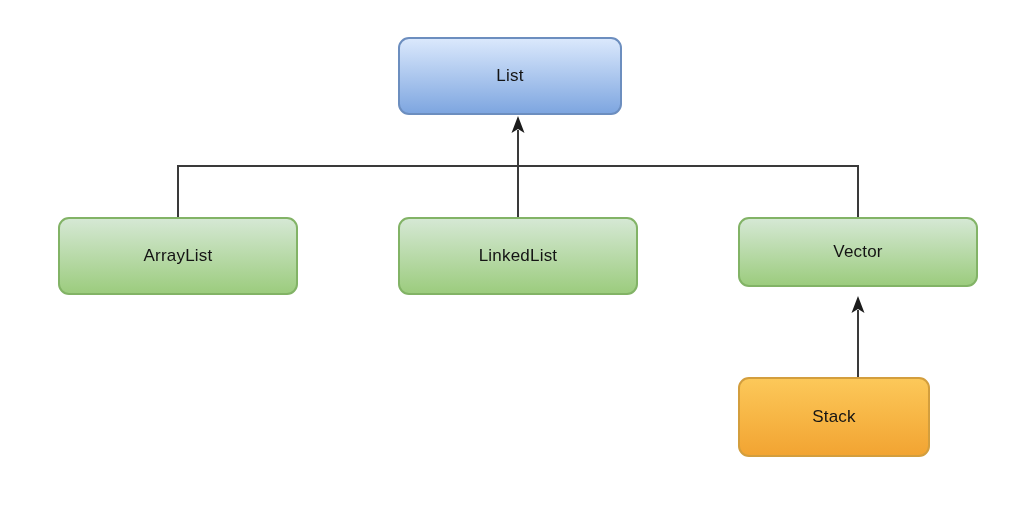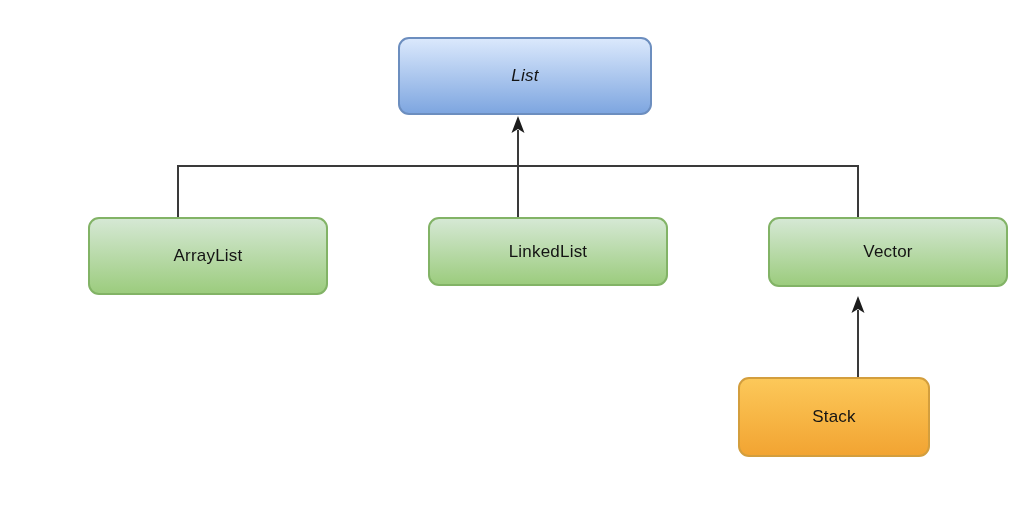--- a/index.html
+++ b/index.html
@@ -26,29 +26,28 @@
     color: #141414;
     letter-spacing: 0.2px;
   }
   .node-blue {
     background: linear-gradient(to bottom, #dae8fc 0%, #7ea6e0 100%);
     border: 2px solid #6c8ebf;
   }
   .node-green {
     background: linear-gradient(to bottom, #d5e8d4 0%, #9ccc7e 100%);
     border: 2px solid #82b366;
-    margin-left: 30px;
   }
   .node-orange {
     background: linear-gradient(to bottom, #fcc859 0%, #f2a432 100%);
     border: 2px solid #d39e3d;
   }
-  #node-list      { left: 398px; top: 37px;  width: 254px; height: 78px; font-style: italic; }
+  #node-list      { left: 398px; top: 37px;  width: 224px; height: 78px; }
   #node-arraylist { left: 58px;  top: 217px; width: 240px; height: 78px; }
-  #node-linkedlist{ left: 398px; top: 217px; width: 240px; height: 69px; }
+  #node-linkedlist{ left: 398px; top: 217px; width: 240px; height: 78px; }
   #node-vector    { left: 738px; top: 217px; width: 240px; height: 70px; }
   #node-stack     { left: 738px; top: 377px; width: 192px; height: 80px; }
   #edges-svg {
     position: absolute;
     left: 0; top: 0;
     width: 1012px;
     height: 518px;
     pointer-events: none;
   }
   #edges-svg path, #edges-svg line {

